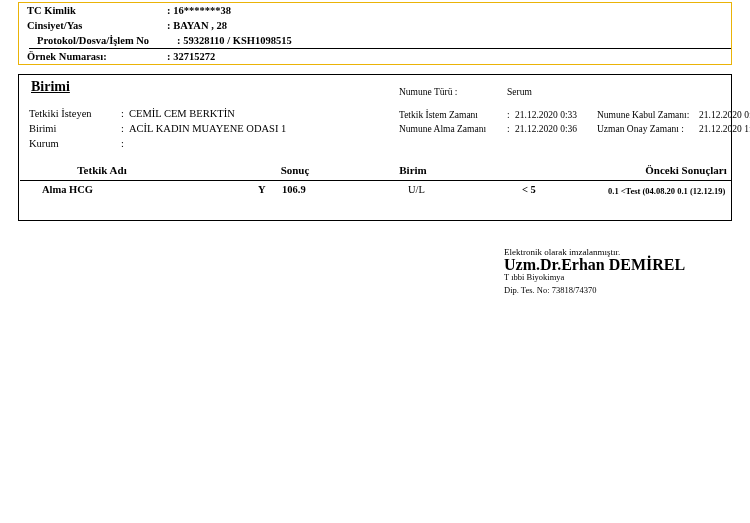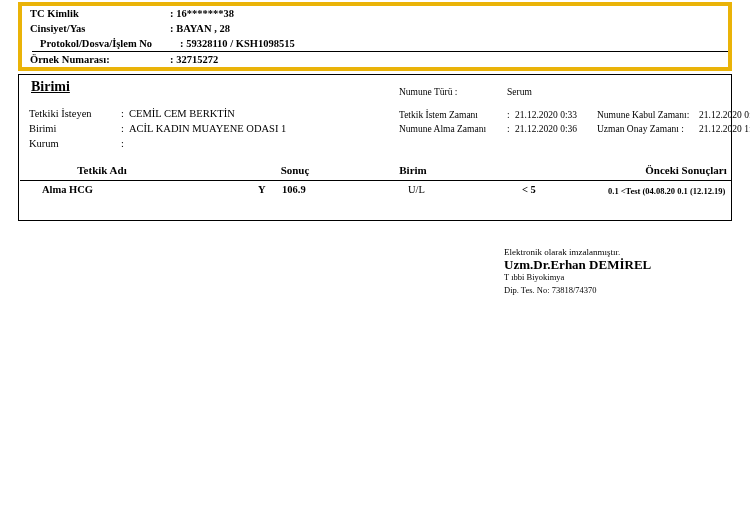--- a/index.html
+++ b/index.html
@@ -23,21 +23,21 @@
     height: 523px;
     background: #fff;
   }
 
   
   .id-block {
     position: absolute;
     left: 18px;
     top: 2px;
     width: 714px;
-    border: 4px solid #eab308;
+    border: 1px solid #eab308;
     box-sizing: border-box;
   }
   .id-row {
     display: flex;
     align-items: flex-start;
     padding: 1px 0 1px 8px;
     font-size: 10.5px;
     font-weight: bold;
     line-height: 13px;
   }
@@ -175,21 +175,21 @@
   .sig {
     position: absolute;
     left: 504px;
     top: 222px;
     font-size: 9px;
     line-height: 12.5px;
     text-align: left;
     margin-top: 24px;
   }
   .sig .s1 { font-size: 9px; }
-  .sig .s2 { font-size: 13px; font-weight: bold; }
+  .sig .s2 { font-size: 16px; font-weight: bold; }
   .sig .s3 { font-size: 8.5px; }
   .sig .s4 { font-size: 8.5px; }
 </style>
 </head>
 <body>
 
 <div class="page">
 
   <div class="id-block">
     <div class="id-row">

